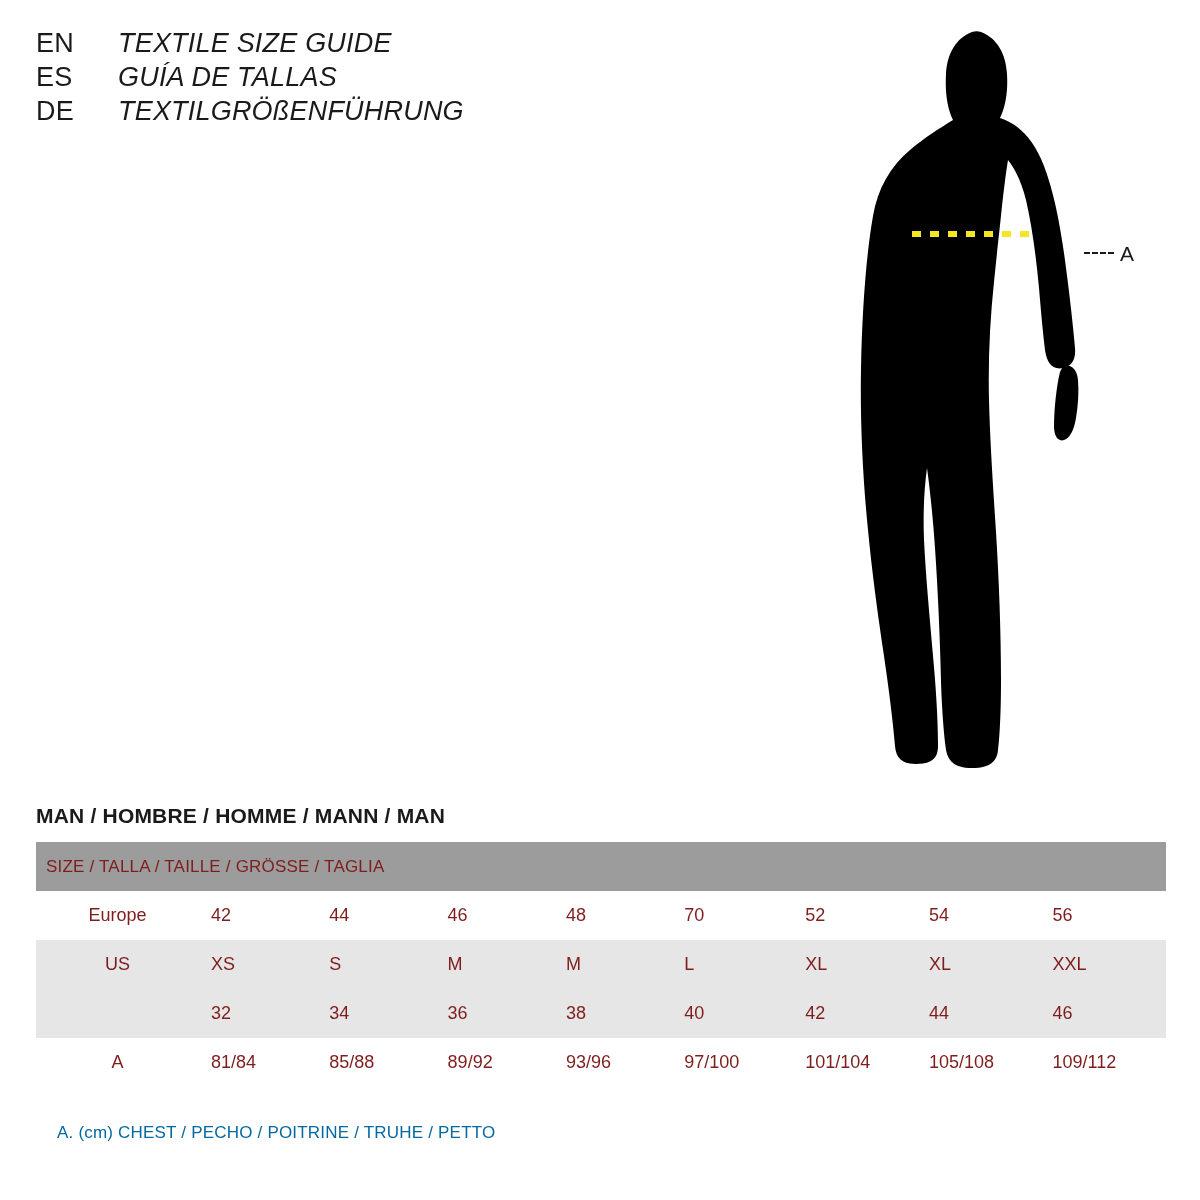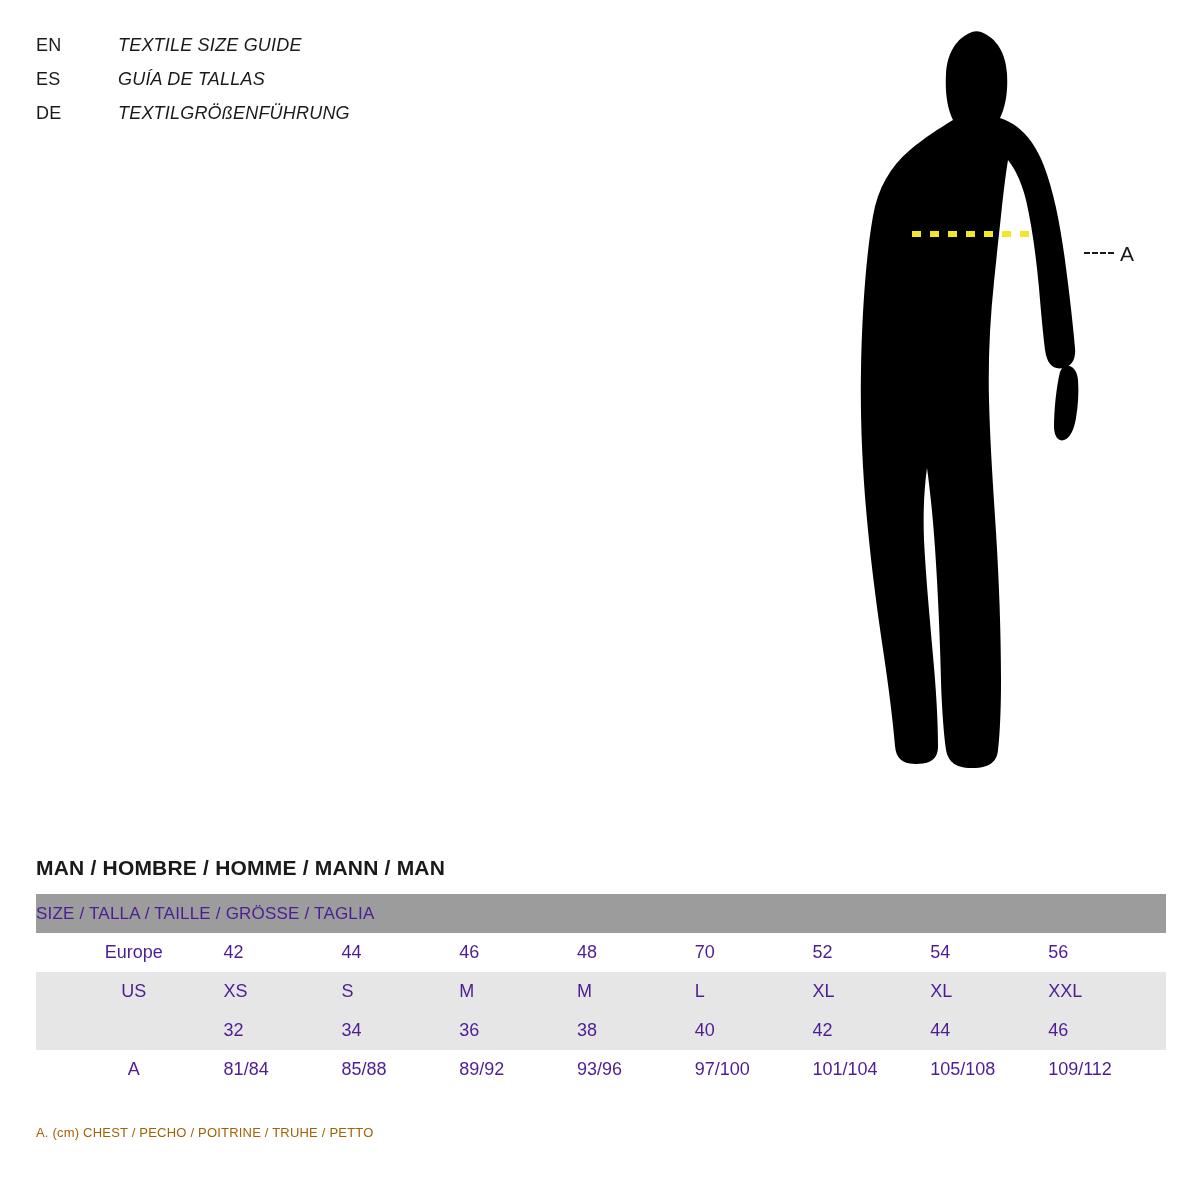--- a/index.html
+++ b/index.html
@@ -21,23 +21,23 @@
 
   
   .lang-block {
     position: absolute;
     left: 36px;
     top: 28px;
     width: 720px;
   }
   .lang-row {
     display: flex;
-    align-items: center;
+    align-items: flex-start;
     height: 34px;
-    font-size: 18px;
+    font-size: 27px;
     letter-spacing: 0.2px;
   }
   .lang-code {
     width: 82px;
     flex: 0 0 82px;
     color: #1a1a1a;
   }
   .lang-text {
     color: #1a1a1a;
     font-style: italic;
@@ -82,41 +82,41 @@
     left: 264px;
     top: 232px;
     width: 30px;
     border-top: 2px dashed #1a1a1a;
   }
 
   
   .table-section {
     position: absolute;
     left: 36px;
-    top: 856px;
+    top: 804px;
     width: 1130px;
   }
   .gender-title {
     font-size: 21px;
     font-weight: bold;
     letter-spacing: 0.2px;
     margin-bottom: 14px;
     color: #1a1a1a;
   }
   table.size-table {
     border-collapse: collapse;
     width: 1130px;
     font-size: 18px;
   }
   table.size-table td,
   table.size-table th {
-    padding: 0;
-    height: 39px;
+    padding: 10px;
+    height: 29px;
     font-weight: normal;
-    color: #4c1d95;
+    color: #7f1d1d;
   }
   .row-head {
     background: #9c9c9c;
   }
   .row-head td {
     font-size: 17px;
     padding-left: 8px;
     letter-spacing: 0.2px;
   }
   .row-light {
@@ -128,23 +128,24 @@
   .label-cell {
     width: 180px;
     padding-left: 8px !important;
     text-align: center;
   }
   .val-cell {
     width: 118px;
   }
   .footnote {
     margin-top: 36px;
-    font-size: 13px;
-    letter-spacing: 0.2px;
-    color: #a16207;
+    font-size: 17px;
+    letter-spacing: 0.2px;
+    color: #0369a1;
+    margin-left: 21px;
   }
 </style>
 </head>
 <body>
 
 <div id="page">
 
   <div class="lang-block">
     <div class="lang-row">
       <span class="lang-code">EN</span>

